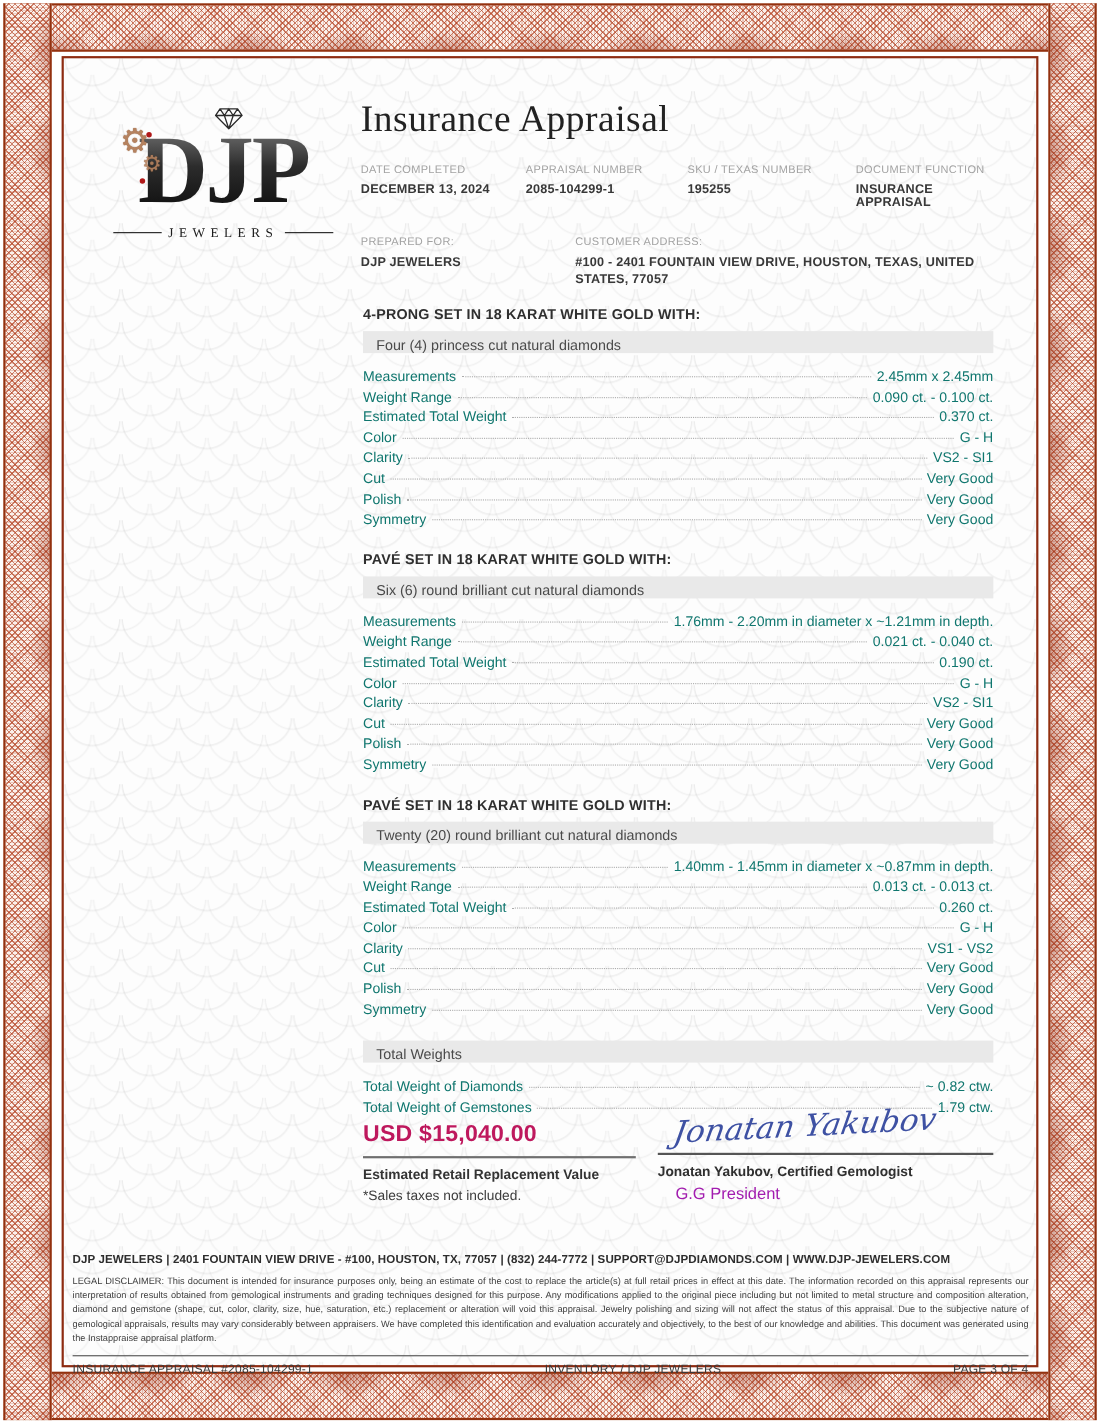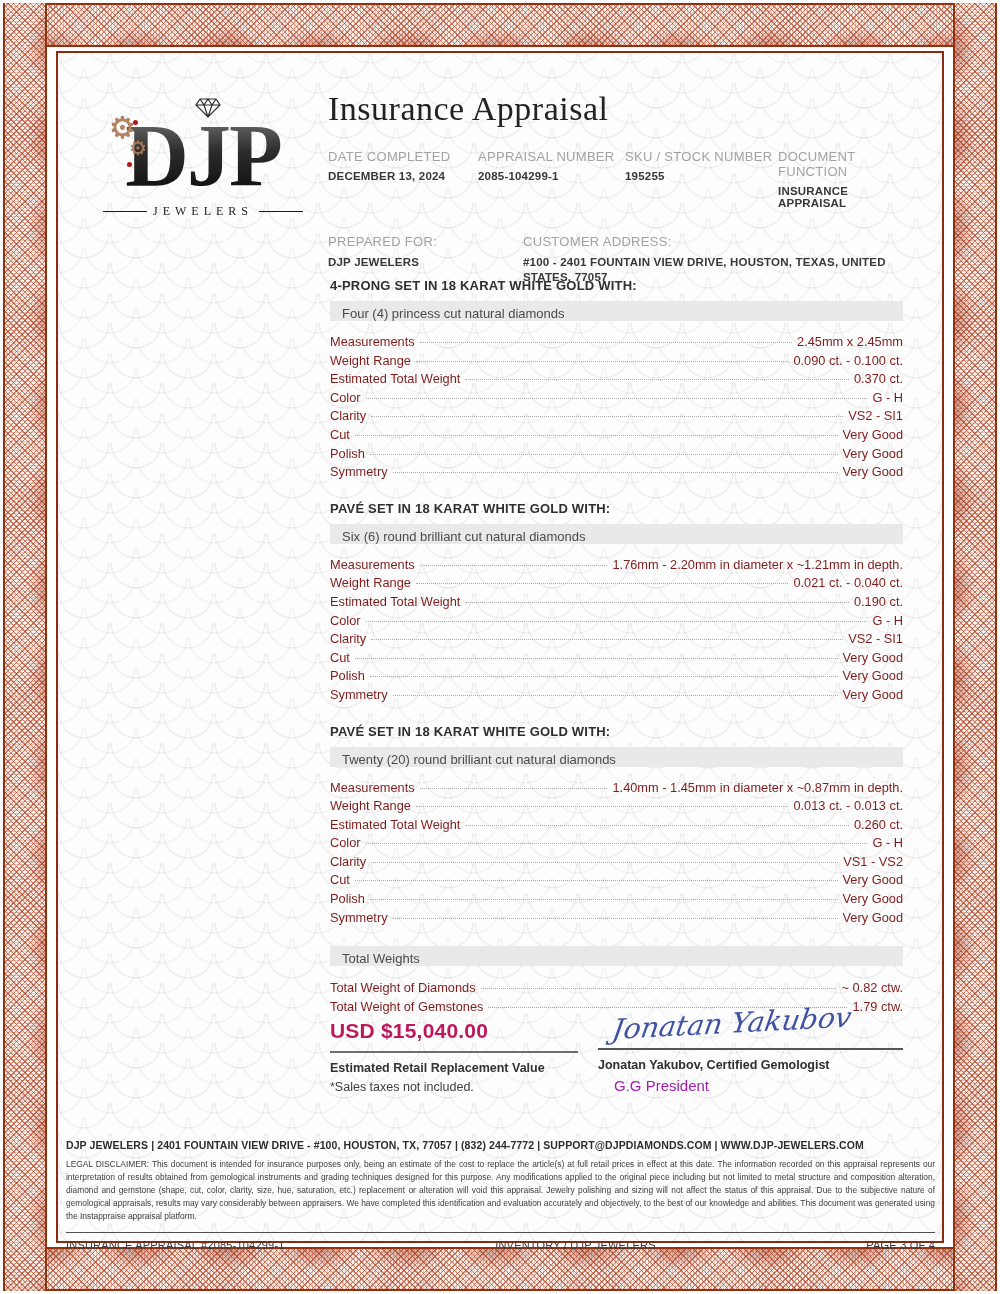--- a/index.html
+++ b/index.html
@@ -66,32 +66,32 @@
   .dot { position:absolute; width:5px; height:5px; border-radius:50%; background:#b01818; }
   .dot.d1 { left:30px; top:24px; } .dot.d2 { left:24px; top:66px; }
   .logo-sub { display:flex; align-items:center; gap:6px; margin-top:2px; color:#1c1c1c; }
   .logo-sub .rule { flex:1; border-top:1px solid #1c1c1c; }
   .logo-sub .txt { font-size:12px; letter-spacing:5px; font-family:"Liberation Serif", serif; }
 
   
   .hdr { position:absolute; left:328px; top:90px; width:577px; }
   .title { font-family:"Liberation Serif", serif; font-size:34px; font-weight:400; color:#222; letter-spacing:.5px; }
   .meta-grid { display:grid; grid-template-columns:150px 147px 153px auto; margin-top:21px; }
-  .meta-cell .lbl { font-size:13px; color:#a2a2a2; letter-spacing:.3px; }
+  .meta-cell .lbl { font-size:10px; color:#a2a2a2; letter-spacing:.3px; }
   .meta-cell .val { font-size:11.5px; font-weight:700; color:#383838; margin-top:6px; letter-spacing:.2px; }
   .meta-grid2 { display:grid; grid-template-columns:195px auto; margin-top:25px; }
   .meta-grid2 .val { width:375px; line-height:15px; }
 
   
   .main { position:absolute; left:330px; top:278px; width:573px; }
   .jset h2, .sect-head { font-size:13px; font-weight:700; color:#2f2f2f; letter-spacing:.2px; line-height:16px; }
   .descbox { margin-top:7px; margin-bottom:12px; background:#e9e9e9; height:20px; line-height:26px;
     padding-left:12px; font-size:13px; color:#4a4a4a; }
   .rows { margin-bottom:19px; }
-  .spec-row { display:flex; align-items:baseline; font-size:12.8px; color:#7f1d1d; line-height:18.6px; }
+  .spec-row { display:flex; align-items:baseline; font-size:12.8px; color:#0f766e; line-height:18.6px; }
   .spec-label { flex:none; }
   .leader { flex:1; border-bottom:1px dotted #ababab; margin:0 5px; transform:translateY(-3px); }
   .spec-value { flex:none; }
 
   .totals { margin-top:17px; }
   .totals .descbox { margin-top:0; margin-bottom:13px; }
   .totals .rows { margin-bottom:2px; }
 
   .value-sig { display:flex; align-items:flex-start; }
   .value-col { flex:0 0 248px; margin-right:20px; }
@@ -152,21 +152,21 @@
             <div class="lbl">DATE COMPLETED</div>
             <div class="val">DECEMBER 13, 2024</div>
           </div>
 
           <div class="meta-cell">
             <div class="lbl">APPRAISAL NUMBER</div>
             <div class="val">2085-104299-1</div>
           </div>
 
           <div class="meta-cell">
-            <div class="lbl">SKU / STOCK NUMBER</div>
+            <div class="lbl">SKU / TEXAS NUMBER</div>
             <div class="val">195255</div>
           </div>
 
           <div class="meta-cell">
             <div class="lbl">DOCUMENT FUNCTION</div>
             <div class="val">INSURANCE APPRAISAL</div>
           </div>
         </div>
 
       <div class="meta-grid2">

